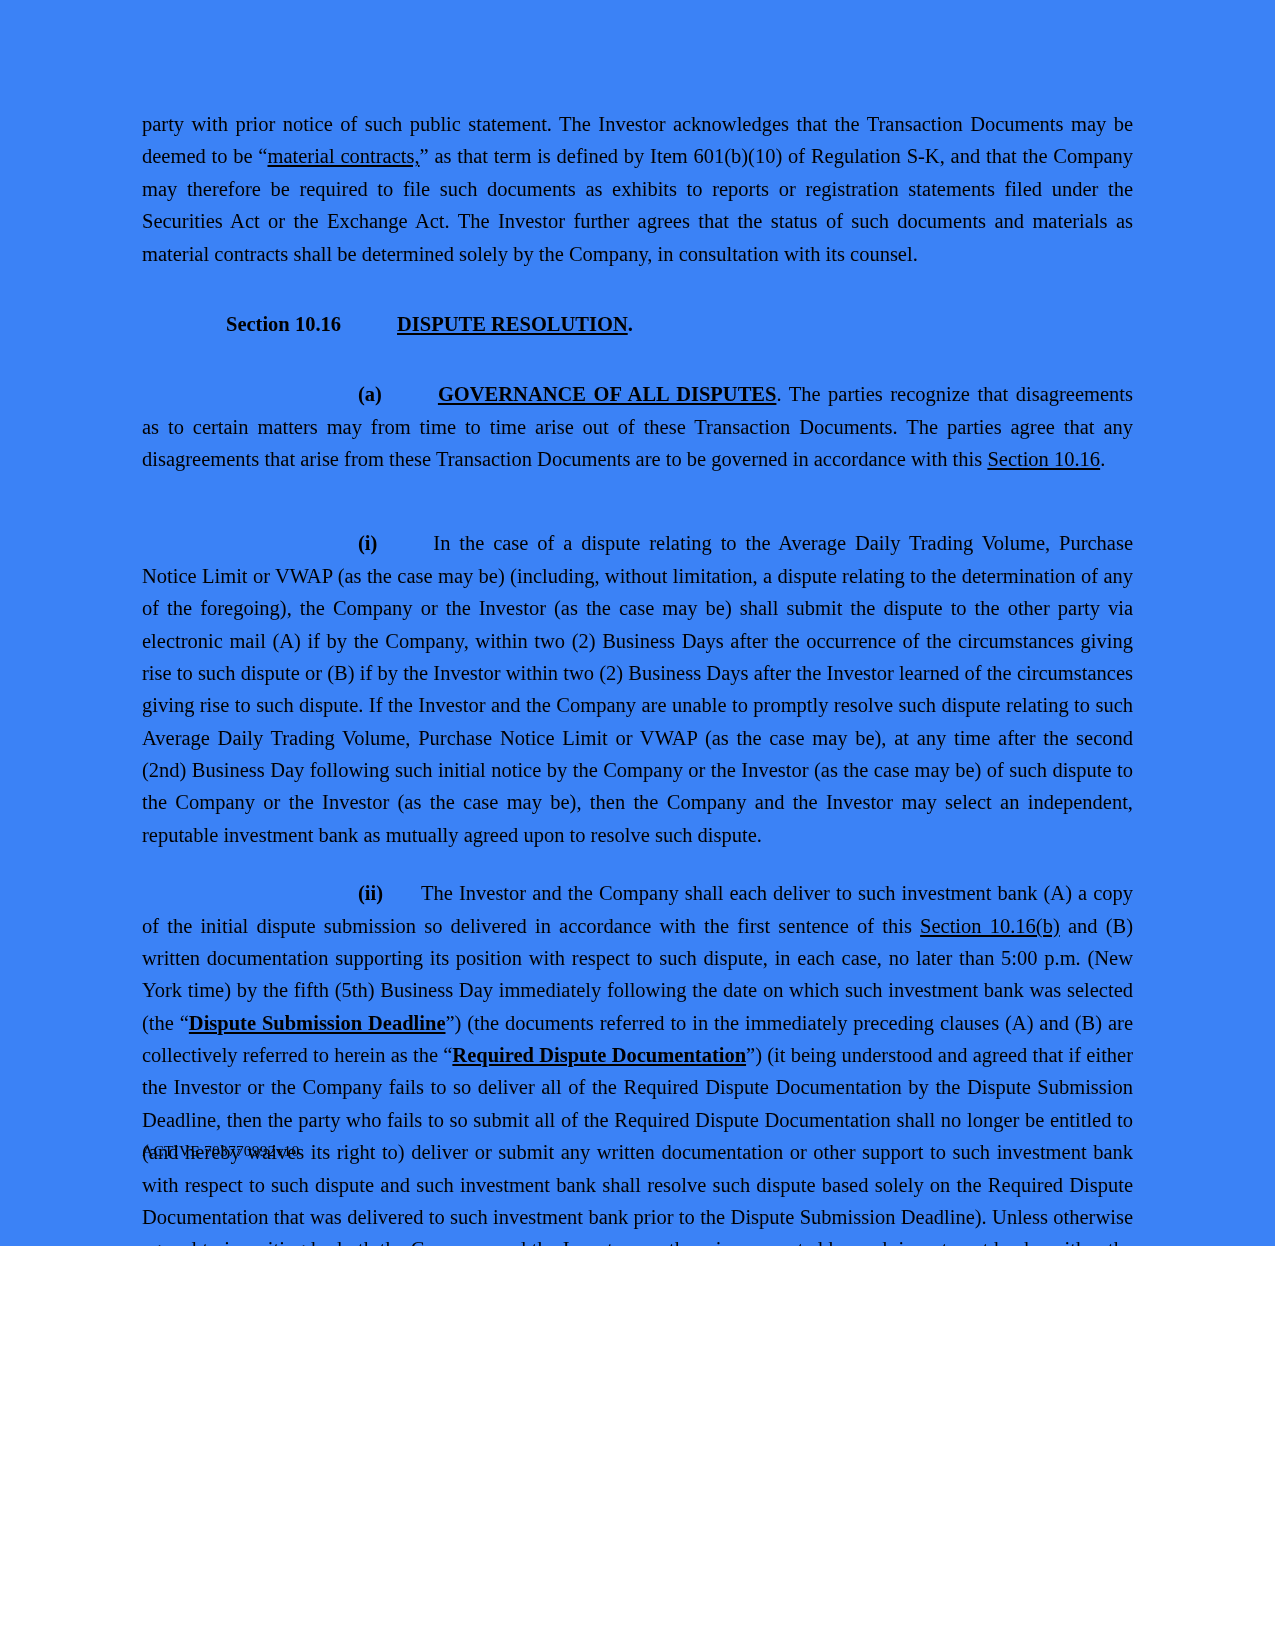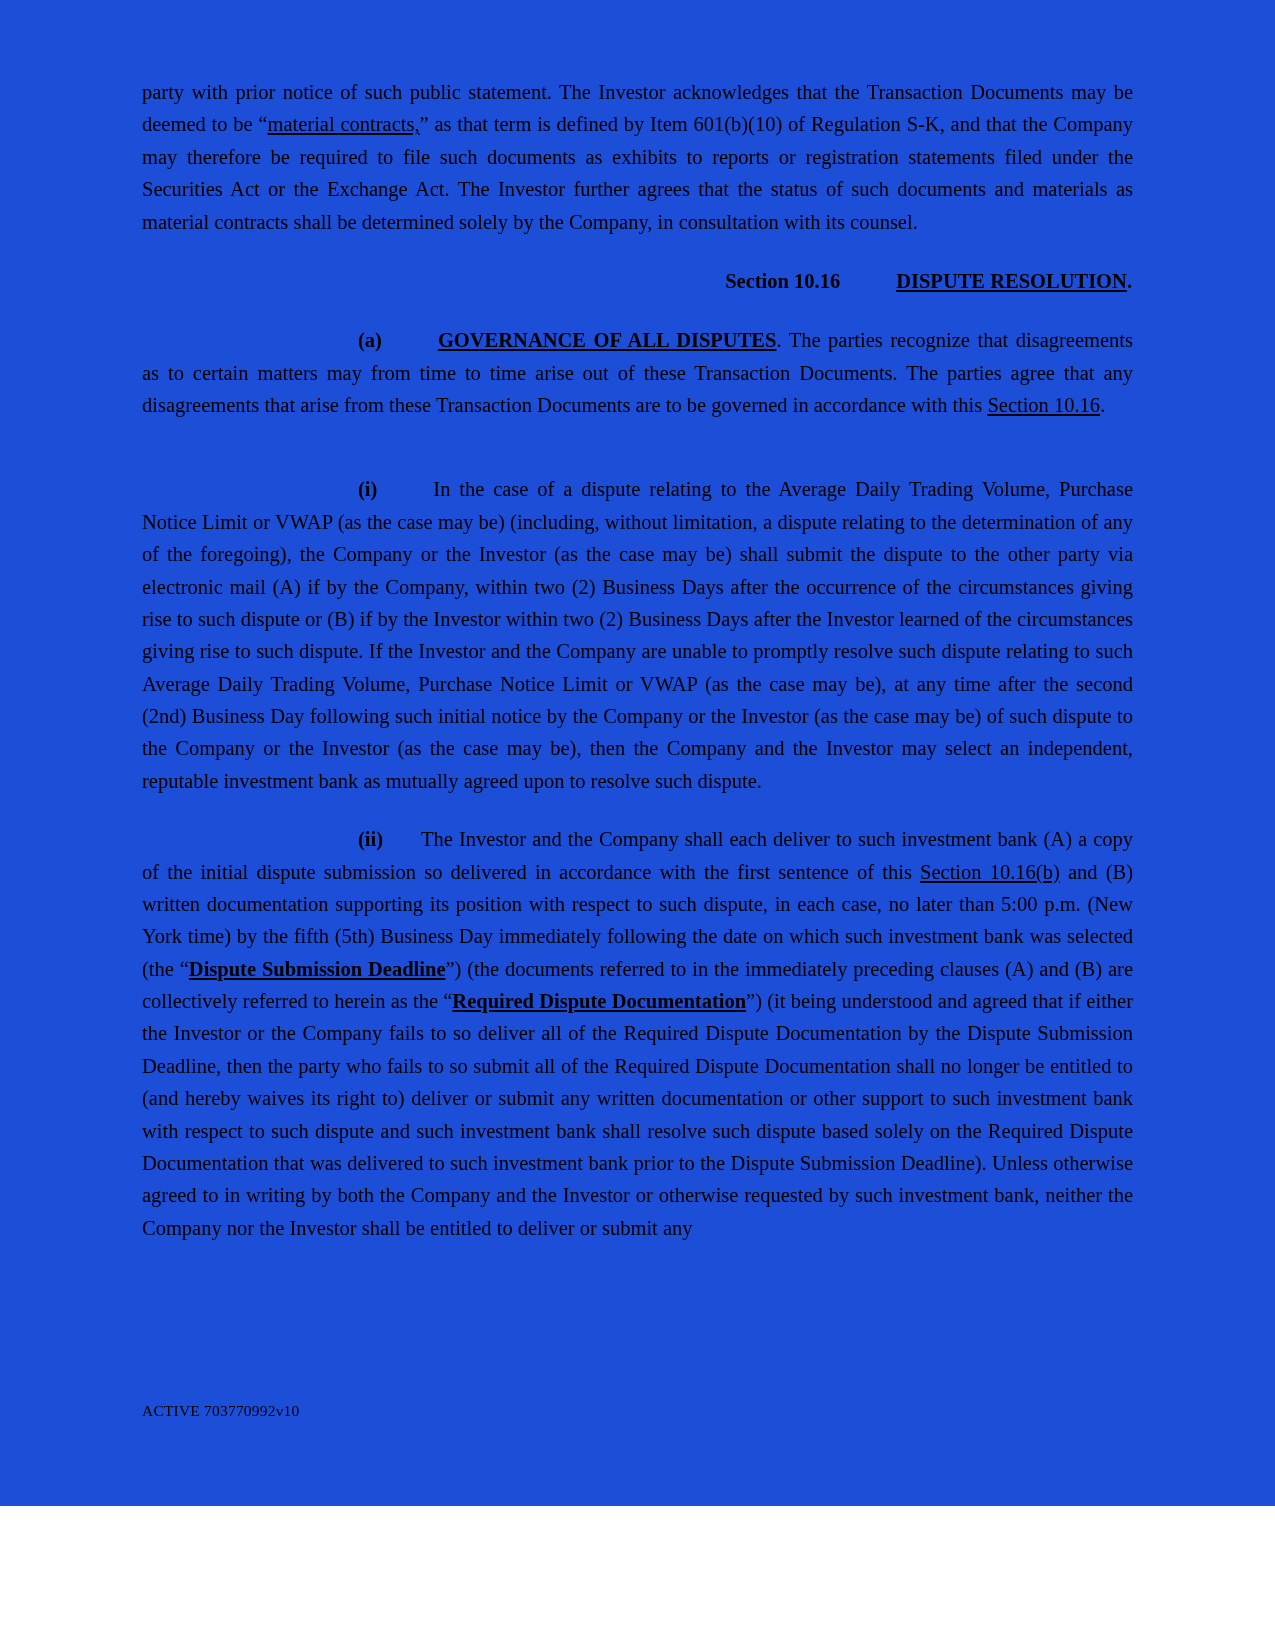--- a/index.html
+++ b/index.html
@@ -3,43 +3,43 @@
 <meta charset="utf-8">
 <style>
   html, body {
     margin: 0;
     padding: 0;
     background: #ffffff;
   }
   .page {
     position: relative;
     width: 1275px;
-    height: 1506px;
-    background: #1d4ed8;
+    height: 1246px;
+    background: #3b82f6;
     font-family: "Liberation Serif", serif;
     color: #000000;
     box-sizing: border-box;
-    padding: 76px 142px 0 142px;
+    padding: 108px 142px 0 142px;
   }
   .body-text {
     font-size: 20.5px;
     line-height: 1.58;
     text-align: justify;
     text-justify: inter-word;
     margin: 0;
   }
   .para {
     margin: 0 0 0 0;
   }
   .gap-med { height: 26px; }
   .heading-line {
     font-size: 20.5px;
     line-height: 1.58;
-    margin: 1px;
-    text-align: right;
+    margin: 12px;
+    text-align: left;
   }
   .heading-indent {
     padding-left: 72px;
   }
   .b { font-weight: bold; }
   .u { text-decoration: underline; }
   .bu { font-weight: bold; text-decoration: underline; }
   .lead-tab {
     display: inline-block;
     width: 216px;

